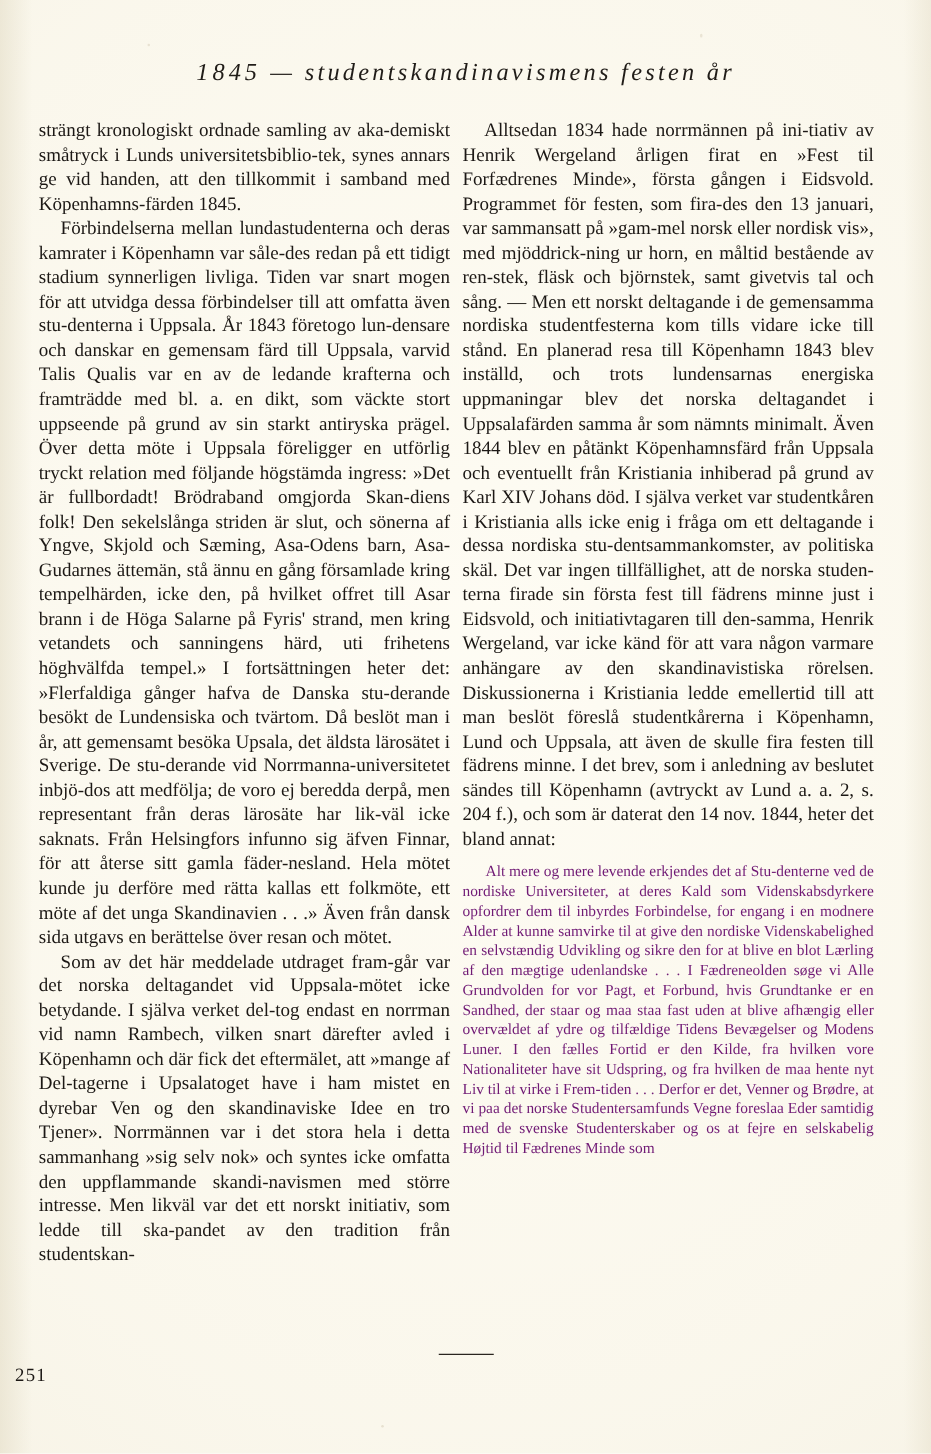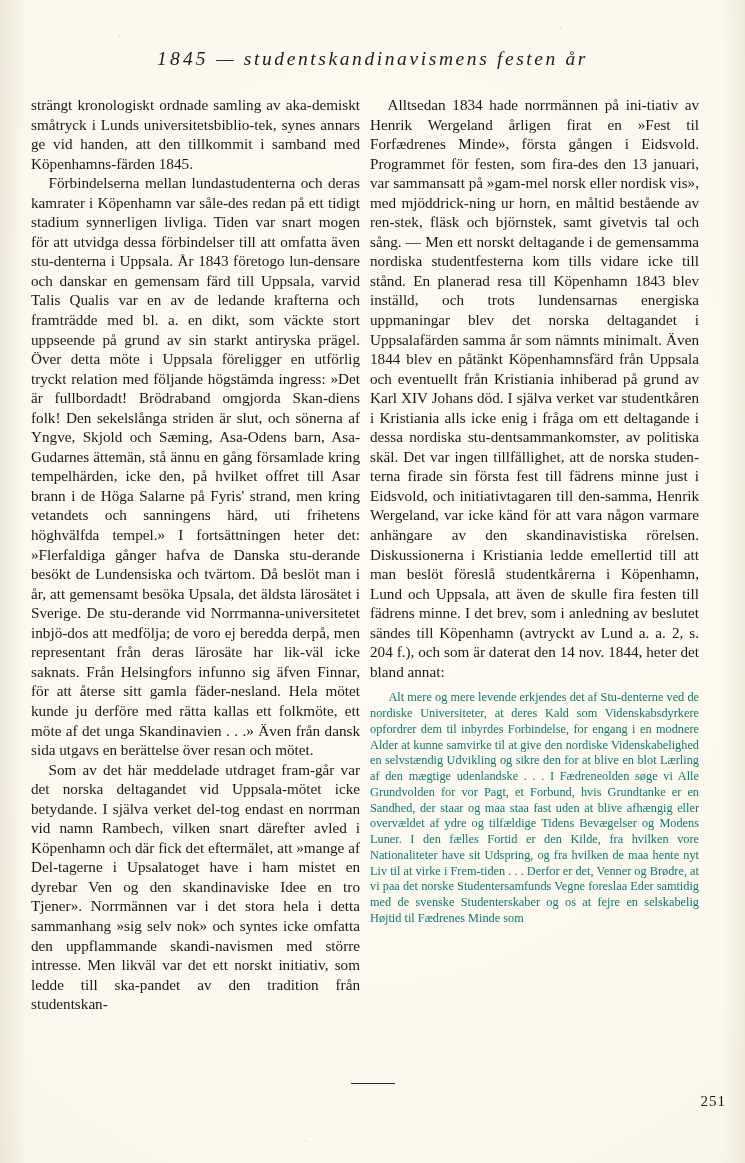--- a/index.html
+++ b/index.html
@@ -79,43 +79,44 @@
   }
   .quote-block {
     margin-top: 9px;
   }
   .quote-block p {
     font-size: 12.3px;
     line-height: 15.75px;
     text-align: justify;
     margin: 0;
     text-indent: 1.5em;
-    color: #0f766e;
+    color: #701a75;
   }
 
   .folio-rule {
     position: absolute;
     left: 50%;
     transform: translateX(-50%);
     top: 1083px;
     width: 44px;
     height: 1px;
     background: #2a2520;
     z-index: 5;
   }
   .folio {
     position: absolute;
     left: 0;
     top: 1093px;
     width: 726px;
-    text-align: right;
+    text-align: left;
     font-size: 15px;
     letter-spacing: 1px;
     color: #1c1815;
     z-index: 5;
+    padding-left: 12px;
   }
   .speck {
     position: absolute;
     background: #cfc6ad;
     border-radius: 50%;
     z-index: 2;
     opacity: 0.5;
   }
 </style>
 </head>

